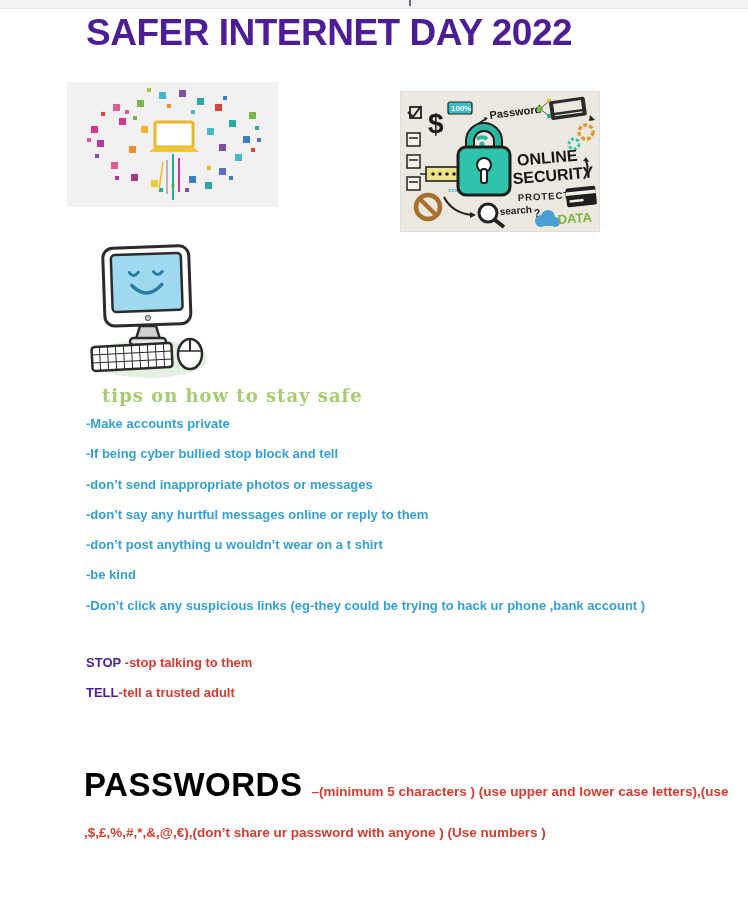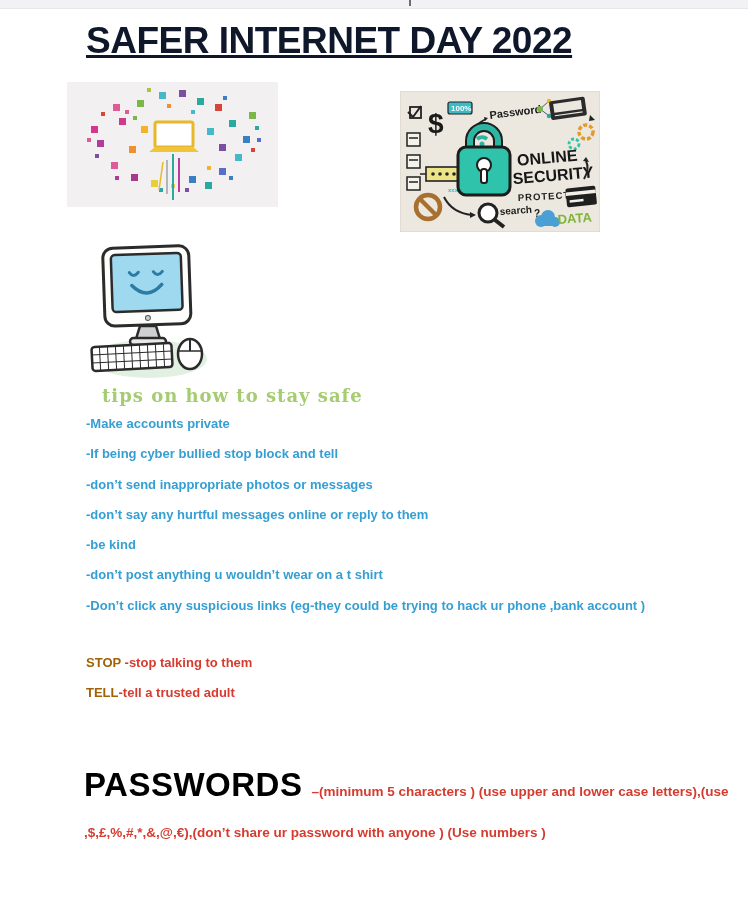--- a/index.html
+++ b/index.html
@@ -2,21 +2,21 @@
 <html><head>
 <meta charset="utf-8">
 <style>
   html,body{margin:0;padding:0;background:#ffffff;}
   .page{position:relative;width:748px;height:905px;background:#ffffff;overflow:hidden;
         font-family:"Liberation Sans",sans-serif;}
   .abs{position:absolute;}
   .top-strip{left:0;top:0;width:748px;height:8px;background:#f2f1f3;border-bottom:1px solid #e7e6ea;}
   .top-tick{left:409px;top:0;width:2px;height:6px;background:#6b6b70;}
 
-  .page-title{left:86px;top:20px;font-size:37px;font-weight:bold;letter-spacing:-0.5px;color:#0f172a;text-decoration:underline;}
+  .page-title{left:86px;top:12px;font-size:37px;font-weight:bold;letter-spacing:-0.5px;color:#4c1d95;}
 
   
   .img-tree{left:67px;top:82px;width:211px;height:125px;background:#f2f0f1;}
   .dots,.dots-sm{position:absolute;left:0;top:0;background:transparent;}
   .dots{width:7px;height:7px;box-shadow:
     52px 36px 0 0 #cf3a8e,30px 58px 0 0 #b43a9e,44px 80px 0 0 #e05a9a,64px 92px 0 0 #a83a8c,
     24px 44px 0 0 #d6368b,70px 18px 0 0 #7ab648,92px 10px 0 0 #45b8c9,112px 8px 0 0 #7c4fa0,
     130px 16px 0 0 #2aa9a0,148px 22px 0 0 #d94436,162px 38px 0 0 #2aa9a0,176px 54px 0 0 #3a7fc1,
     168px 72px 0 0 #45b8c9,152px 86px 0 0 #5a6ec9,182px 30px 0 0 #7ab648,122px 94px 0 0 #3a7fc1,
     138px 100px 0 0 #2aa9a0,84px 98px 0 0 #e7cf3a,62px 64px 0 0 #ef8f2e,74px 44px 0 0 #f3b229,
@@ -33,21 +33,21 @@
   
   .img-comp{left:86px;top:241px;width:126px;height:138px;}
 
   .tips-heading{left:102px;top:385px;font-family:"DejaVu Serif",serif;font-weight:bold;
     font-size:18px;letter-spacing:1px;color:#a5cc70;}
   .tips-list{left:86px;top:409px;width:620px;}
   .tip-item{display:block;line-height:30.3px;font-size:13px;font-weight:bold;color:#359fd3;}
 
   .actions{left:86px;top:648px;width:560px;}
   .action-row{display:block;line-height:30.2px;font-size:13px;font-weight:bold;}
-  .action-kw{color:#a16207;white-space:pre;}
+  .action-kw{color:#4c1d95;white-space:pre;}
   .action-rest{color:#d63b2f;}
 
   .pw-block{left:84px;top:766px;width:660px;}
   .pw-green{font-size:33px;font-weight:bold;letter-spacing:0.5px;color:#000000;}
   .pw-red{font-size:13.5px;font-weight:bold;color:#d63b2f;}
   .pw-row .pw-red{margin-left:9px;}
   .pw-line2{margin-top:20px;line-height:18px;}
 
   svg text{font-family:"Liberation Sans",sans-serif;}
 </style>
@@ -219,22 +219,22 @@
     </g>
   </svg>
 
   <div class="abs tips-heading">tips on how to stay safe</div>
 
   <div class="abs tips-list">
     <span class="tip-item">-Make accounts private</span>
     <span class="tip-item">-If being cyber bullied stop block and tell</span>
     <span class="tip-item">-don’t send inappropriate photos or messages</span>
     <span class="tip-item">-don’t say any hurtful messages online or reply to them</span>
+    <span class="tip-item">-don’t post anything u wouldn’t wear on a t shirt</span>
     <span class="tip-item">-be kind</span>
-    <span class="tip-item">-don’t post anything u wouldn’t wear on a t shirt</span>
     <span class="tip-item">-Don’t click any suspicious links (eg-they could be trying to hack ur phone ,bank account )</span>
   </div>
 
   <div class="abs actions">
     <span class="action-row"><span class="action-kw">STOP </span><span class="action-rest">-stop talking to them</span></span>
     <span class="action-row"><span class="action-kw">TELL</span><span class="action-rest">-tell a trusted adult</span></span>
   </div>
 
   <div class="abs pw-block">
     <div class="pw-row"><span class="pw-green">PASSWORDS</span><span class="pw-red">–(minimum 5 characters ) (use upper and lower case letters),(use</span></div>

